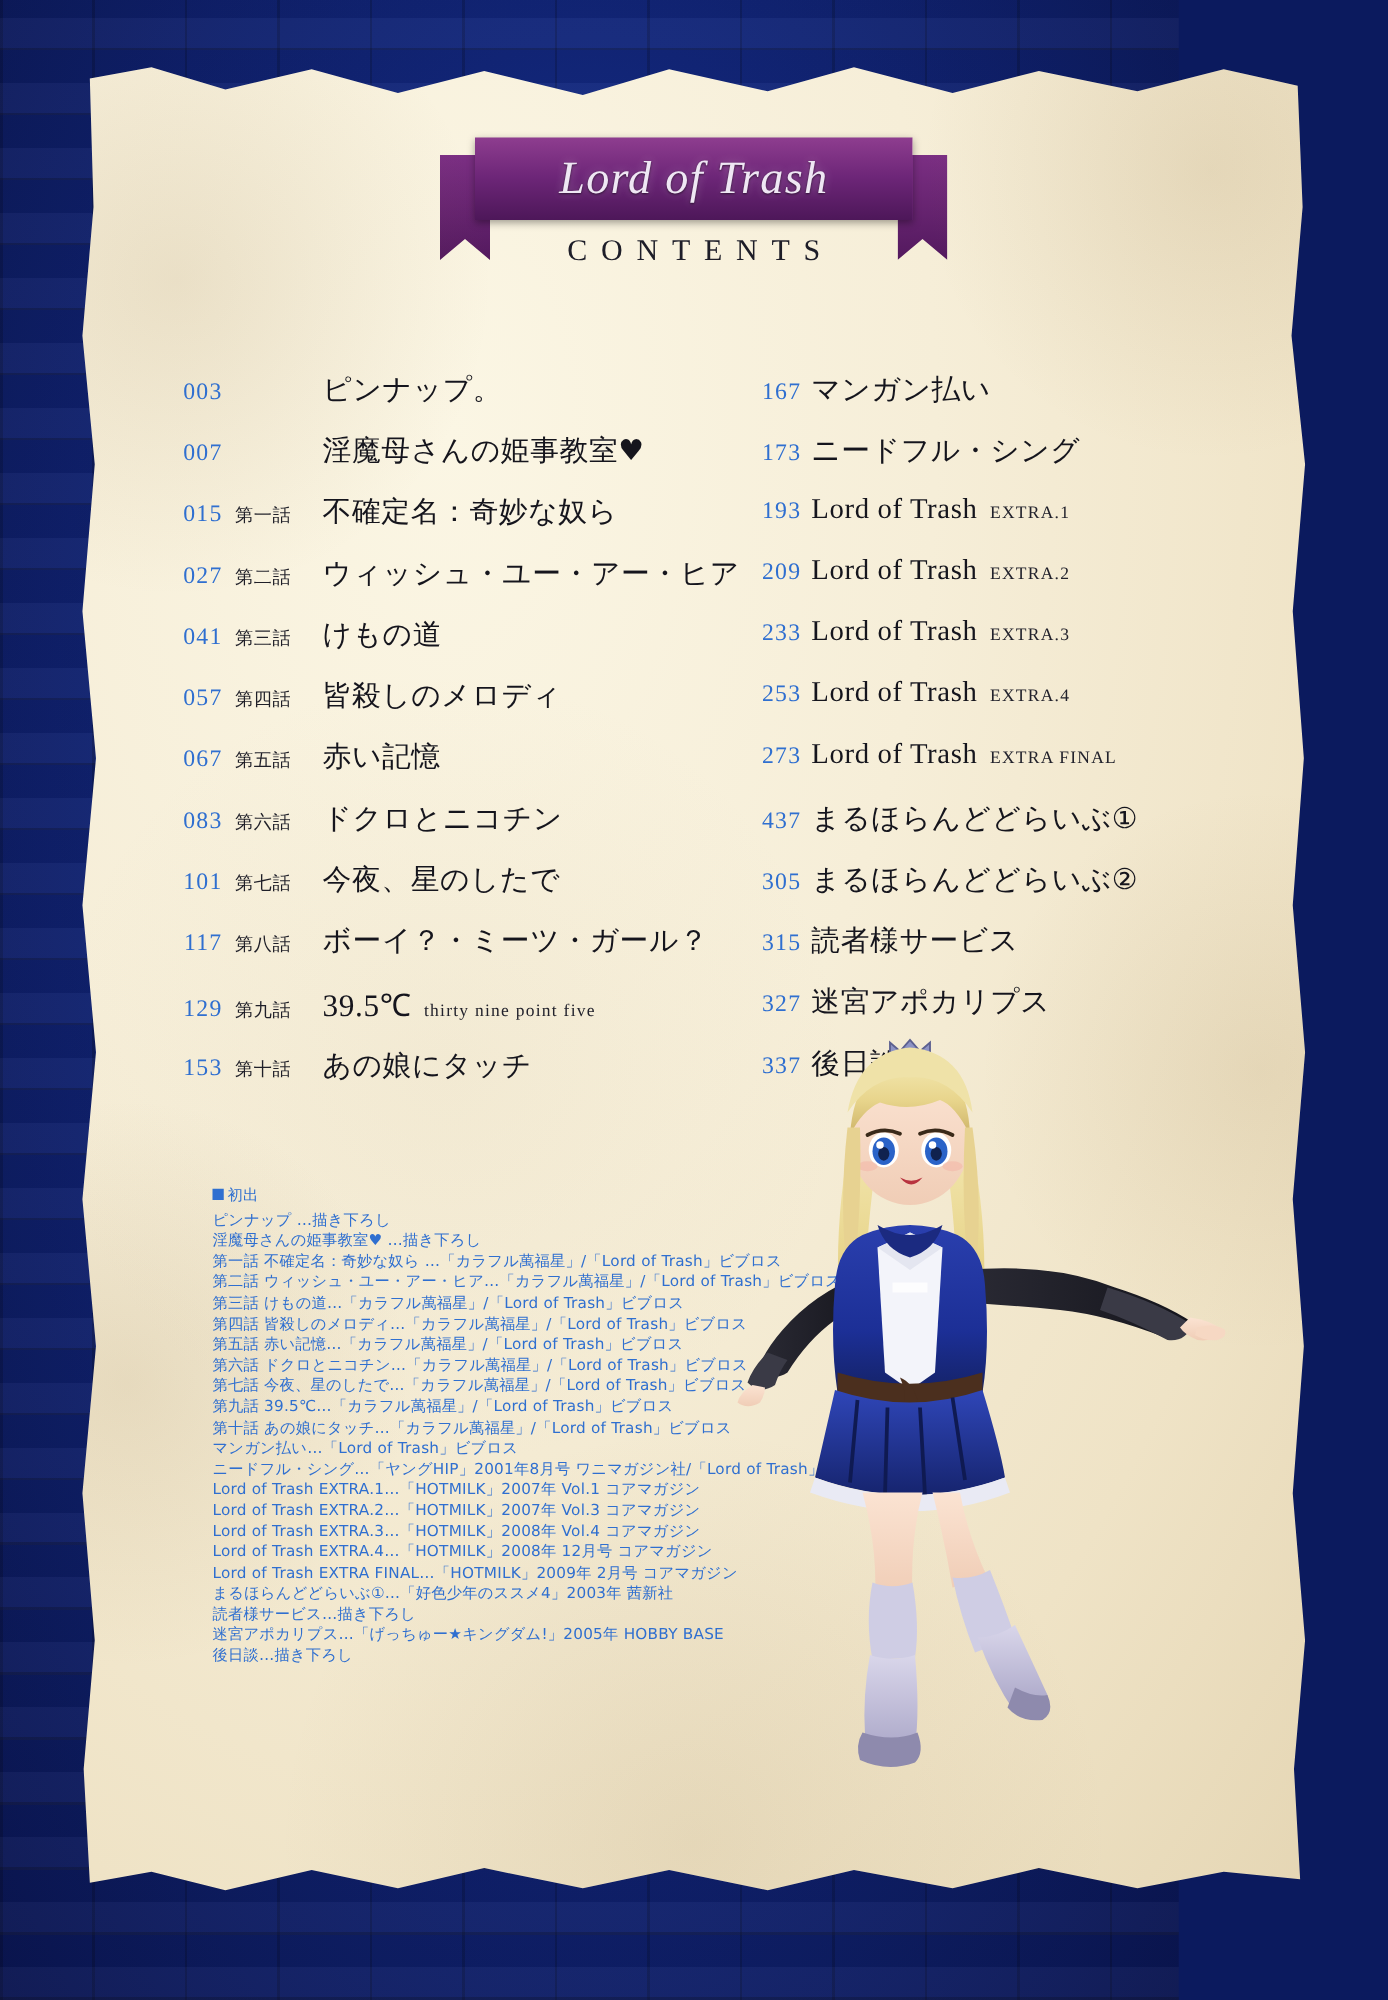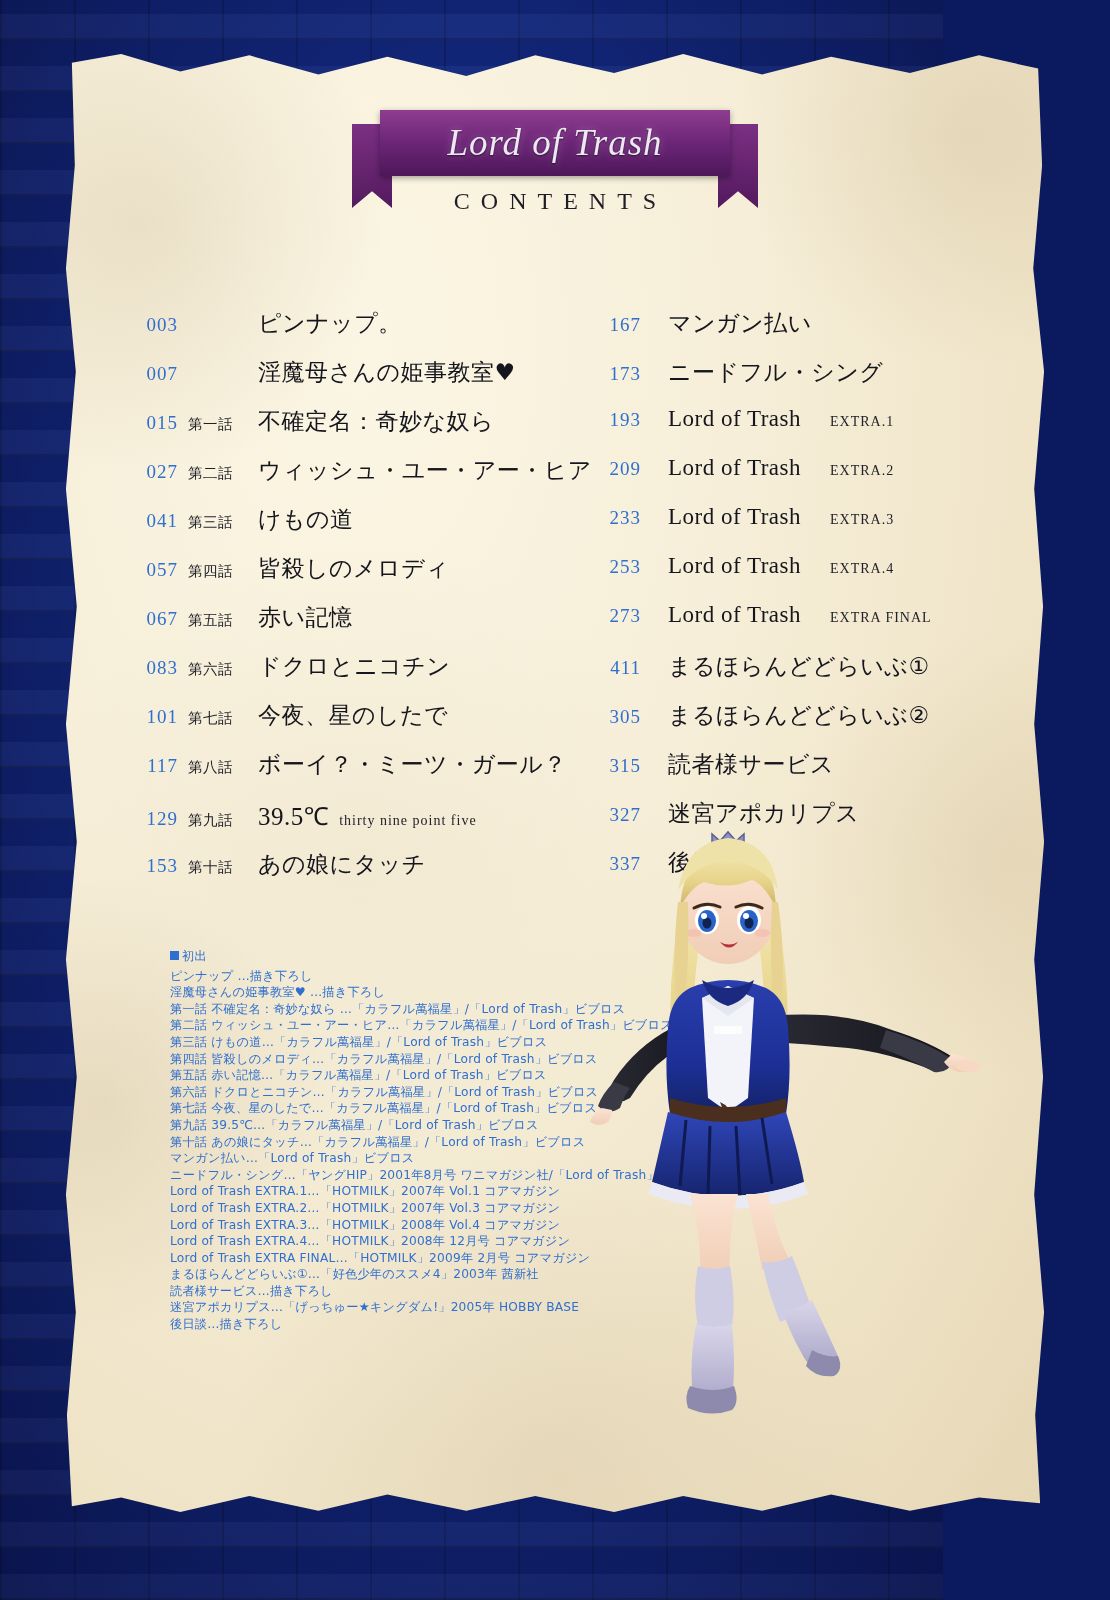--- a/index.html
+++ b/index.html
@@ -106,21 +106,21 @@
     letter-spacing: 11px;
     color: #1d1d28;
     font-family: "Liberation Serif", serif;
     text-indent: 11px;
   }
 
   
   .toc {
     position: absolute;
     left: 62px;
-    top: 260px;
+    top: 248px;
     width: 880px;
     display: flex;
     gap: 46px;
   }
   .toc-col { width: 417px; }
   .toc-row {
     display: flex;
     align-items: baseline;
     margin-bottom: 17px;
     min-height: 32px;
@@ -156,21 +156,21 @@
     font-size: 25px;
     letter-spacing: 0.5px;
   }
   .toc-sub {
     font-size: 14px;
     font-family: "Liberation Serif", serif;
     letter-spacing: 1px;
     color: #22222c;
     padding-left: 10px;
   }
-  .col-right .toc-row { margin-bottom: 17px; gap: 19px; }
+  .col-right .toc-row { margin-bottom: 17px; }
   .col-right .toc-title { font-size: 23px; text-align: right; }
 
   
   .credits {
     position: absolute;
     left: 108px;
     top: 900px;
     width: 520px;
     color: #2f6fd0;
     font-size: 12.2px;
@@ -311,21 +311,21 @@
           <span class="toc-page">253</span>
           <span class="toc-title latin">Lord of Trash</span>
           <span class="toc-sub">EXTRA.4</span>
         </div>
         <div class="toc-row">
           <span class="toc-page">273</span>
           <span class="toc-title latin">Lord of Trash</span>
           <span class="toc-sub">EXTRA FINAL</span>
         </div>
         <div class="toc-row">
-          <span class="toc-page">411</span>
+          <span class="toc-page">437</span>
           <span class="toc-title">まるほらんどどらいぶ①</span>
         </div>
         <div class="toc-row">
           <span class="toc-page">305</span>
           <span class="toc-title">まるほらんどどらいぶ②</span>
         </div>
         <div class="toc-row">
           <span class="toc-page">315</span>
           <span class="toc-title">読者様サービス</span>
         </div>

